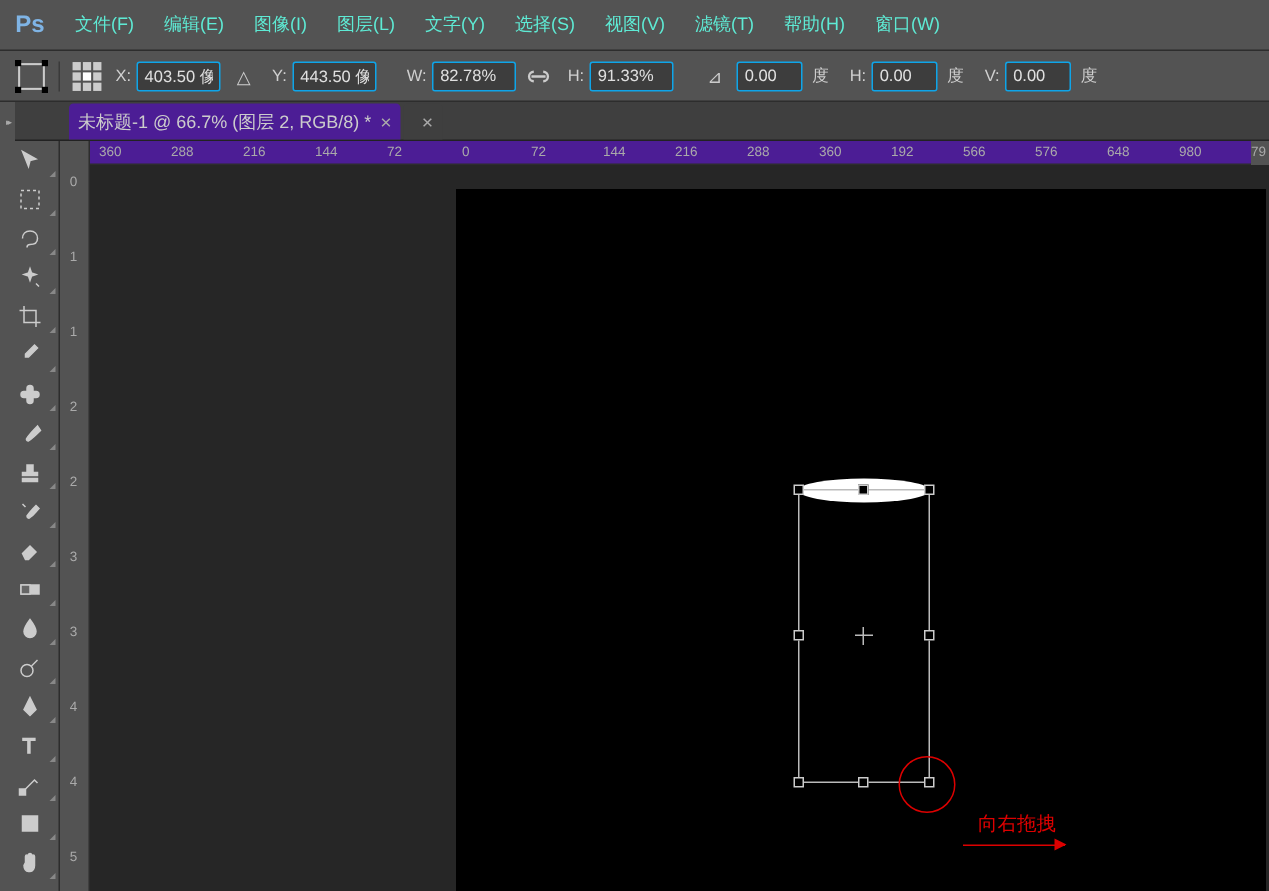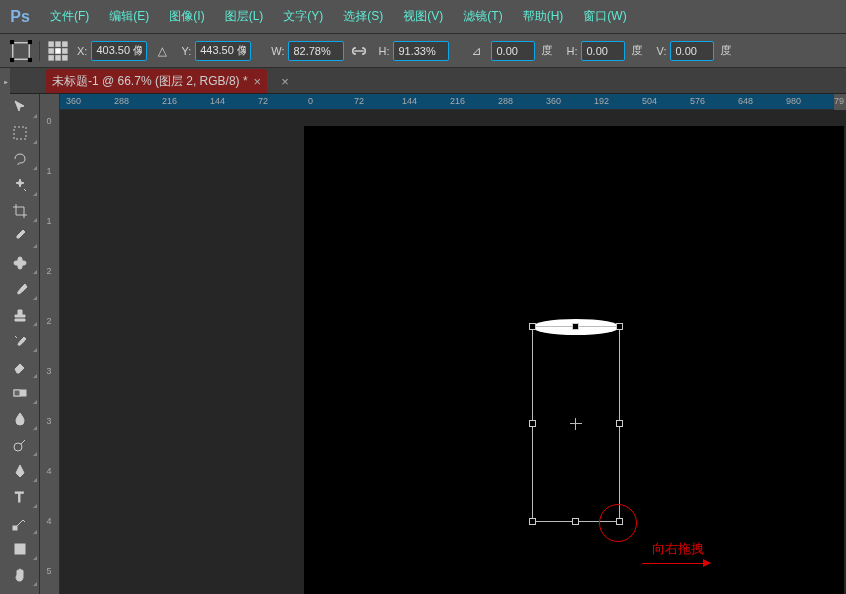--- a/index.html
+++ b/index.html
@@ -7,30 +7,30 @@
 .menubar{height:34px;background:#535353;display:flex;align-items:center;border-bottom:1px solid #2d2d2d}
 .ps-logo{width:40px;height:34px;display:flex;align-items:center;justify-content:center;color:#7fb4e5;font-weight:bold;font-size:16px;font-family:Arial}
 .menu-item{color:#5eead4;font-size:12px;padding:0 10px;height:44px;display:flex;align-items:center;cursor:pointer}
 .optbar{height:34px;background:#535353;display:flex;align-items:center;border-bottom:1px solid #2d2d2d;padding-left:10px;gap:4px}
 .opt-icon{width:22px;height:22px;display:flex;align-items:center;justify-content:center;color:#ccc;font-size:12px}
 .opt-sep{width:1px;height:20px;background:#3a3a3a;margin:0 3px}
 .opt-label{color:#d0d0d0;font-size:11px;margin-left:4px}
 .opt-field{background:#3d3d3d;border:1px solid #0ea5e9;color:#e0e0e0;font-size:11px;padding:2px 4px;width:56px;height:20px;border-radius:2px}
 .opt-unit{color:#d0d0d0;font-size:11px;margin-left:2px;margin-right:6px}
 .tabbar{height:26px;background:#3f3f3f;display:flex;align-items:flex-end;padding-left:46px;border-bottom:1px solid #222}
-.tab{height:24px;display:flex;align-items:center;padding:0 6px;color:#ccc;font-size:12px;background:#7f1d1d;margin-right:2px;border-radius:3px 3px 0 0;cursor:pointer}
+.tab{height:24px;display:flex;align-items:center;padding:0 6px;color:#ccc;font-size:12px;background:#4c1d95;margin-right:2px;border-radius:3px 3px 0 0;cursor:pointer}
 .tab.inactive{background:#3f3f3f;color:#999}
 .tab-close{margin-left:6px;color:#aaa;cursor:pointer;font-size:13px}
 .tandem{width:10px;height:26px;position:absolute;top:68px;left:0;background:#535353;display:flex;align-items:center;justify-content:center}
 .tandem::after{content:'▸▸';color:#aaa;font-size:6px;letter-spacing:-2px}
 .toolbar{position:absolute;left:0;top:94px;width:40px;bottom:0;background:#535353;border-right:1px solid #2d2d2d}
 .tool{width:40px;height:26px;display:flex;align-items:center;justify-content:center;color:#ccc;cursor:pointer;position:relative}
 .tool svg{width:16px;height:16px;fill:#ccc;stroke:#ccc}
 .tool-corner{position:absolute;right:3px;bottom:2px;width:0;height:0;border-right:4px solid #888;border-top:4px solid transparent}
-.ruler-h{position:absolute;left:60px;right:12px;top:94px;height:16px;background:#0c4a6e;border-bottom:1px solid #2d2d2d}
+.ruler-h{position:absolute;left:60px;right:12px;top:94px;height:16px;background:#4c1d95;border-bottom:1px solid #2d2d2d}
 .ruler-v{position:absolute;left:40px;top:94px;width:20px;bottom:0;background:#535353;border-right:1px solid #2d2d2d}
 .ruler-tick{position:absolute;color:#aaa;font-size:9px}
 .ruler-v .ruler-tick{writing-mode:horizontal-tb;width:18px;text-align:center}
 .canvas-wrap{position:absolute;left:60px;top:110px;right:0;bottom:0;background:#262626;overflow:hidden}
 .canvas{position:absolute;left:244px;top:16px;width:540px;height:470px;background:#000}
 .ellipse{position:absolute;left:228px;top:193px;width:88px;height:16px;background:#fff;border-radius:50%}
 .transform-box{position:absolute;left:228px;top:200px;width:88px;height:196px;border:1px solid #bbb}
 .thandle{position:absolute;width:7px;height:7px;background:#000;border:1px solid #ccc}
 .th-tl{left:-4px;top:-4px}.th-tm{left:calc(50% - 4px);top:-4px}.th-tr{right:-4px;top:-4px}
 .th-ml{left:-4px;top:calc(50% - 4px)}.th-mr{right:-4px;top:calc(50% - 4px)}
@@ -251,21 +251,21 @@
     <span class="ruler-tick" style="left: 102px; top: 2px;">216</span>
     <span class="ruler-tick" style="left: 150px; top: 2px;">144</span>
     <span class="ruler-tick" style="left: 198px; top: 2px;">72</span>
     <span class="ruler-tick" style="left: 248px; top: 2px;">0</span>
     <span class="ruler-tick" style="left: 294px; top: 2px;">72</span>
     <span class="ruler-tick" style="left: 342px; top: 2px;">144</span>
     <span class="ruler-tick" style="left: 390px; top: 2px;">216</span>
     <span class="ruler-tick" style="left: 438px; top: 2px;">288</span>
     <span class="ruler-tick" style="left: 486px; top: 2px;">360</span>
     <span class="ruler-tick" style="left: 534px; top: 2px;">192</span>
-    <span class="ruler-tick" style="left: 582px; top: 2px;">504</span>
+    <span class="ruler-tick" style="left: 582px; top: 2px;">566</span>
     <span class="ruler-tick" style="left: 630px; top: 2px; text-align: center;">576</span>
     <span class="ruler-tick" style="left: 678px; top: 2px;">648</span>
     <span class="ruler-tick" style="left: 726px; top: 2px;">980</span>
     <span class="ruler-tick" style="left: 774px; top: 2px;">79</span>
   </div>
 <div class="ruler-v" id="rv">
     <span class="ruler-tick" style="top: 22px; left: 0px;">0</span>
     <span class="ruler-tick" style="top: 72px; left: 0px;">1</span>
     <span class="ruler-tick" style="top: 122px; left: 0px;">1</span>
     <span class="ruler-tick" style="top: 172px; left: 0px;">2</span>

